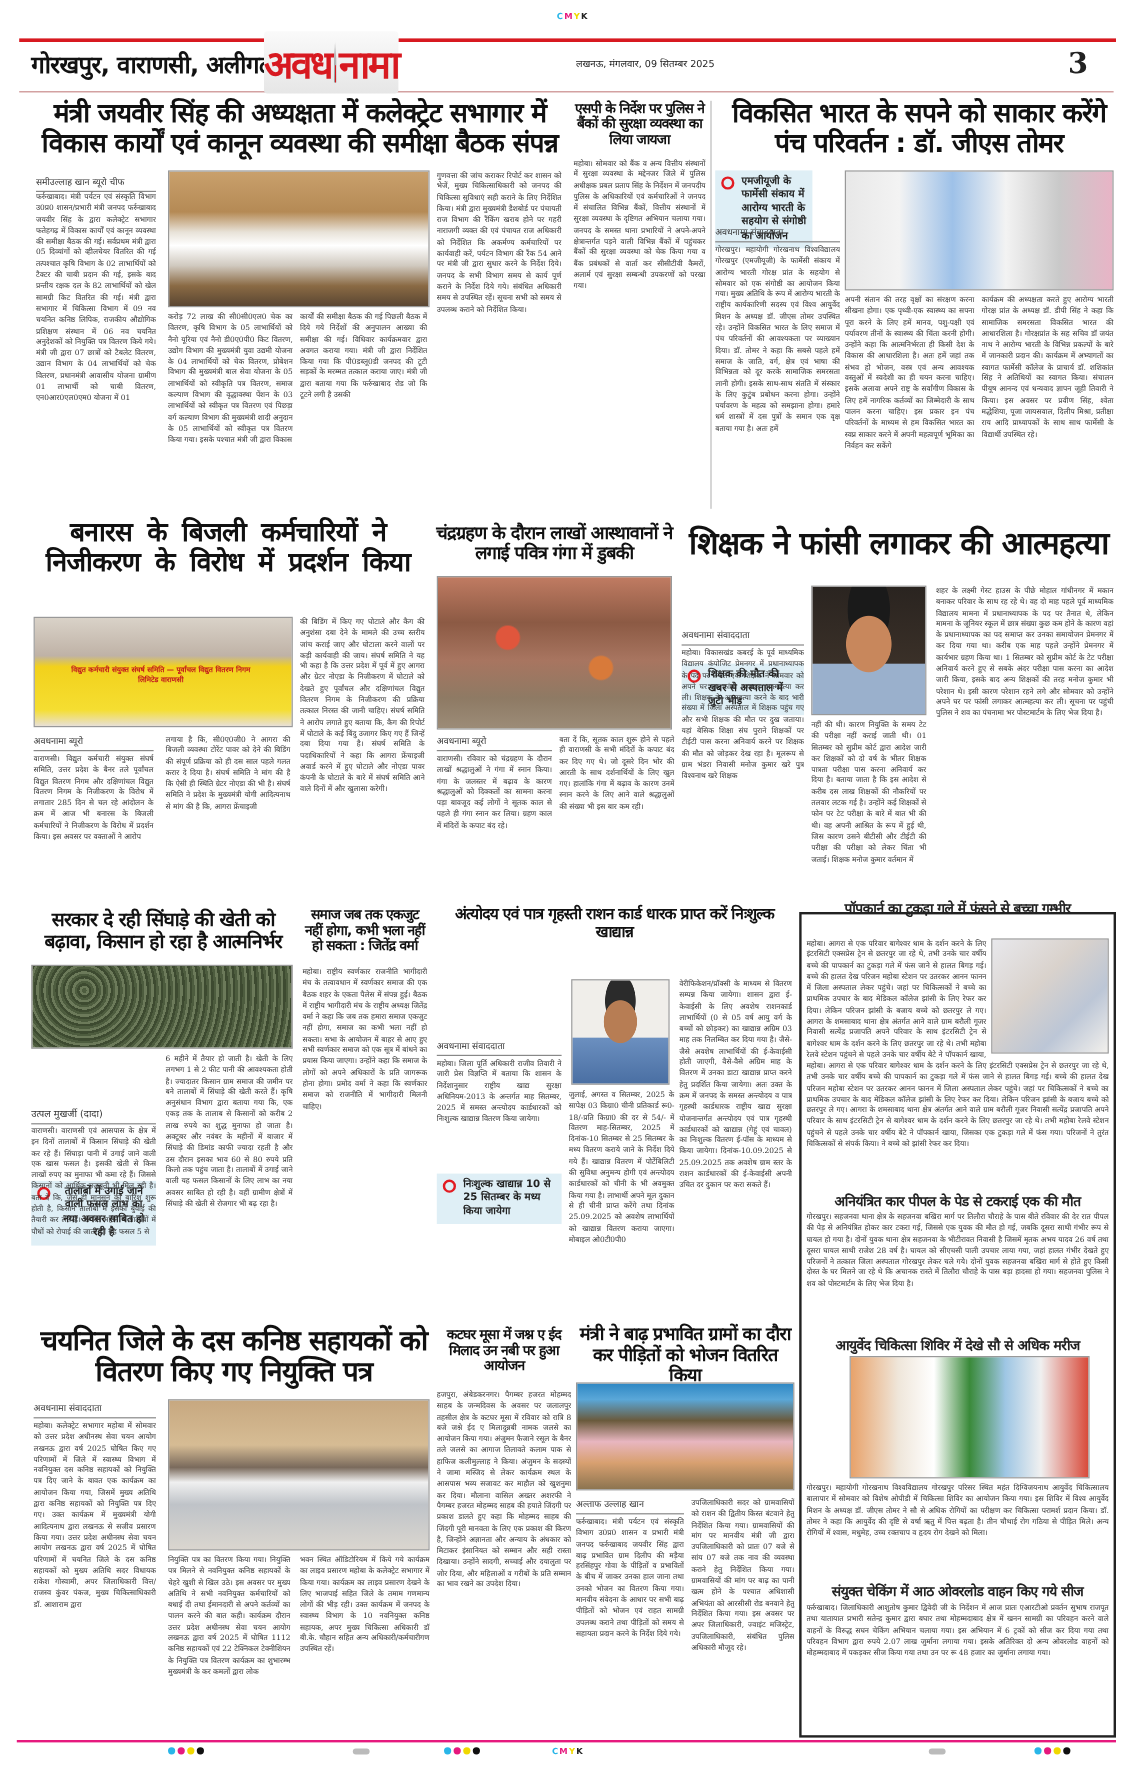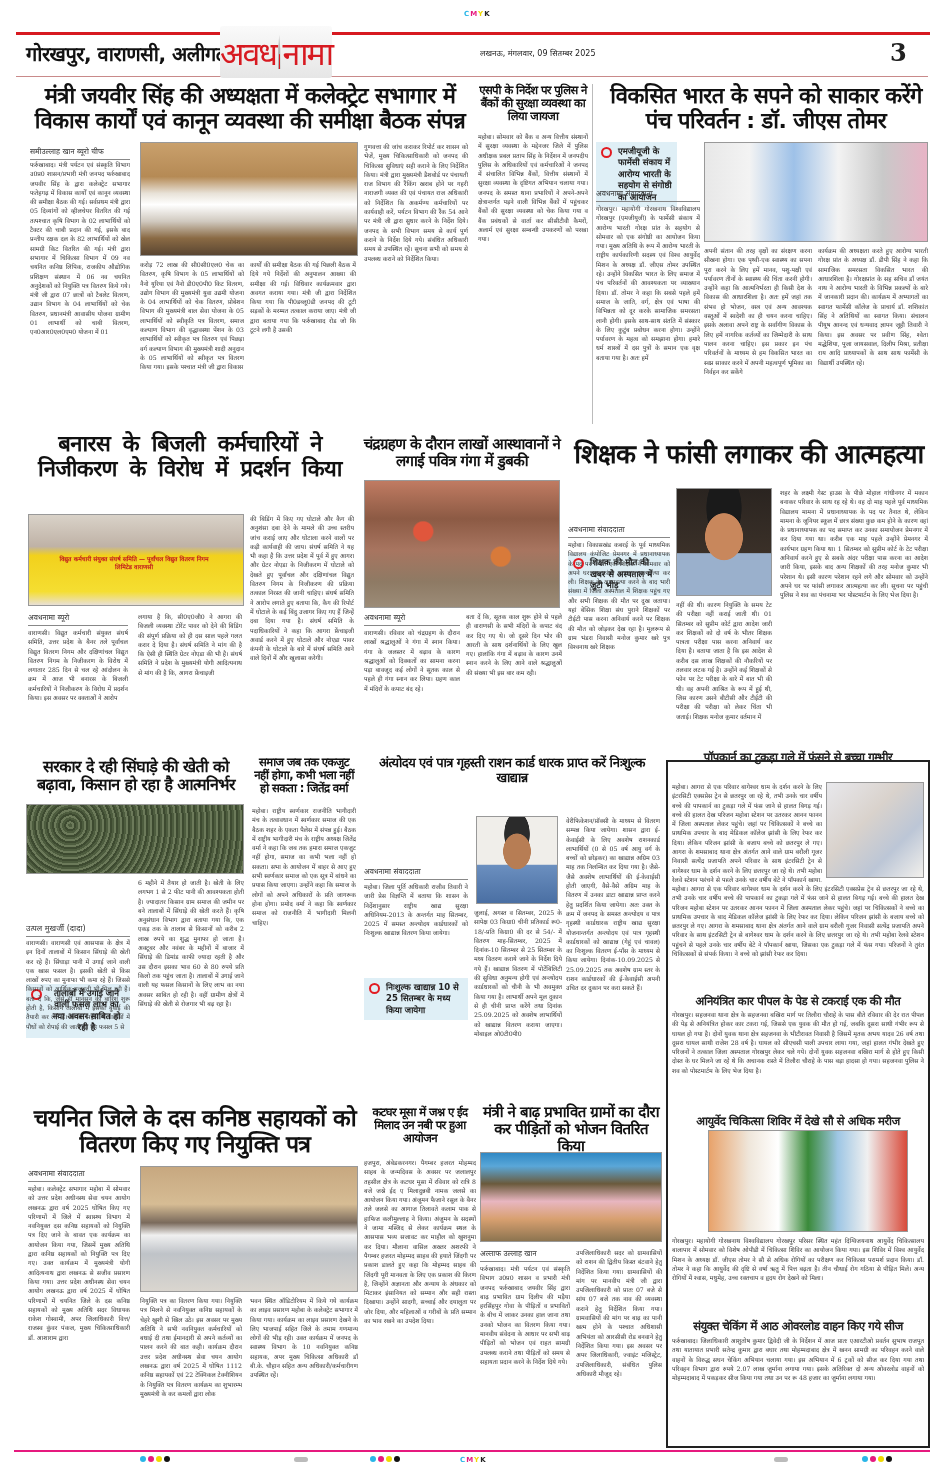--- a/index.html
+++ b/index.html
@@ -5,21 +5,21 @@
 *{box-sizing:border-box;margin:0;padding:0;}
 html,body{width:945px;height:1473px;background:#fff;overflow:hidden;}
 body{font-family:"DejaVu Sans","Liberation Sans",sans-serif;color:#222;position:relative;}
 .abs{position:absolute;}
 .cmyk{font-size:7px;letter-spacing:1px;font-weight:bold;}
 .cmyk .c{color:#29b6e8}.cmyk .m{color:#e6197e}.cmyk .y{color:#f0d800}.cmyk .k{color:#222}
 .redline{position:absolute;height:3px;background:#d71920;}
 .thinline{position:absolute;height:1px;background:#d71920;}
 .masthead-left{font-family:"DejaVu Sans",sans-serif;font-weight:bold;font-size:20px;color:#111;letter-spacing:-0.5px;}
 .logo{background:linear-gradient(#fafafa,#e6e6e6);border-radius:3px;display:flex;align-items:center;justify-content:center;}
-.logo span{font-family:"DejaVu Sans",sans-serif;font-weight:normal;font-size:32px;color:#d71920;letter-spacing:-2px;}
+.logo span{font-family:"DejaVu Sans",sans-serif;font-weight:bold;font-size:32px;color:#d71920;letter-spacing:-2px;}
 .logo .dome{width:22px;height:34px;margin:0 2px;background:radial-gradient(ellipse at 50% 100%,#d71920 30%,transparent 31%),linear-gradient(#ccc,#999);clip-path:polygon(50% 0,90% 40%,90% 100%,10% 100%,10% 40%);}
 .dateline{font-size:8px;color:#222;}
 .pageno{font-size:24px;font-weight:bold;font-family:"DejaVu Serif",serif;}
 .hl{font-weight:bold;color:#111;text-align:center;line-height:1.12;letter-spacing:-0.6px;font-family:"DejaVu Sans",sans-serif;}
 .h1{font-size:22px;}
 .h3{font-size:11.5px;}
 .byline{font-size:7.5px;color:#333;border-bottom:1.5px solid #888;padding-bottom:3px;}
 .body{font-size:6.2px;line-height:1.5;color:#333;text-align:justify;overflow:hidden;font-family:"DejaVu Serif",serif;}
 .photo{border:1px solid #999;overflow:hidden;}
 .highlight{background:#dfeff6;font-size:8.5px;font-weight:bold;color:#222;padding:4px 5px 4px 22px;position:relative;line-height:1.35;}

